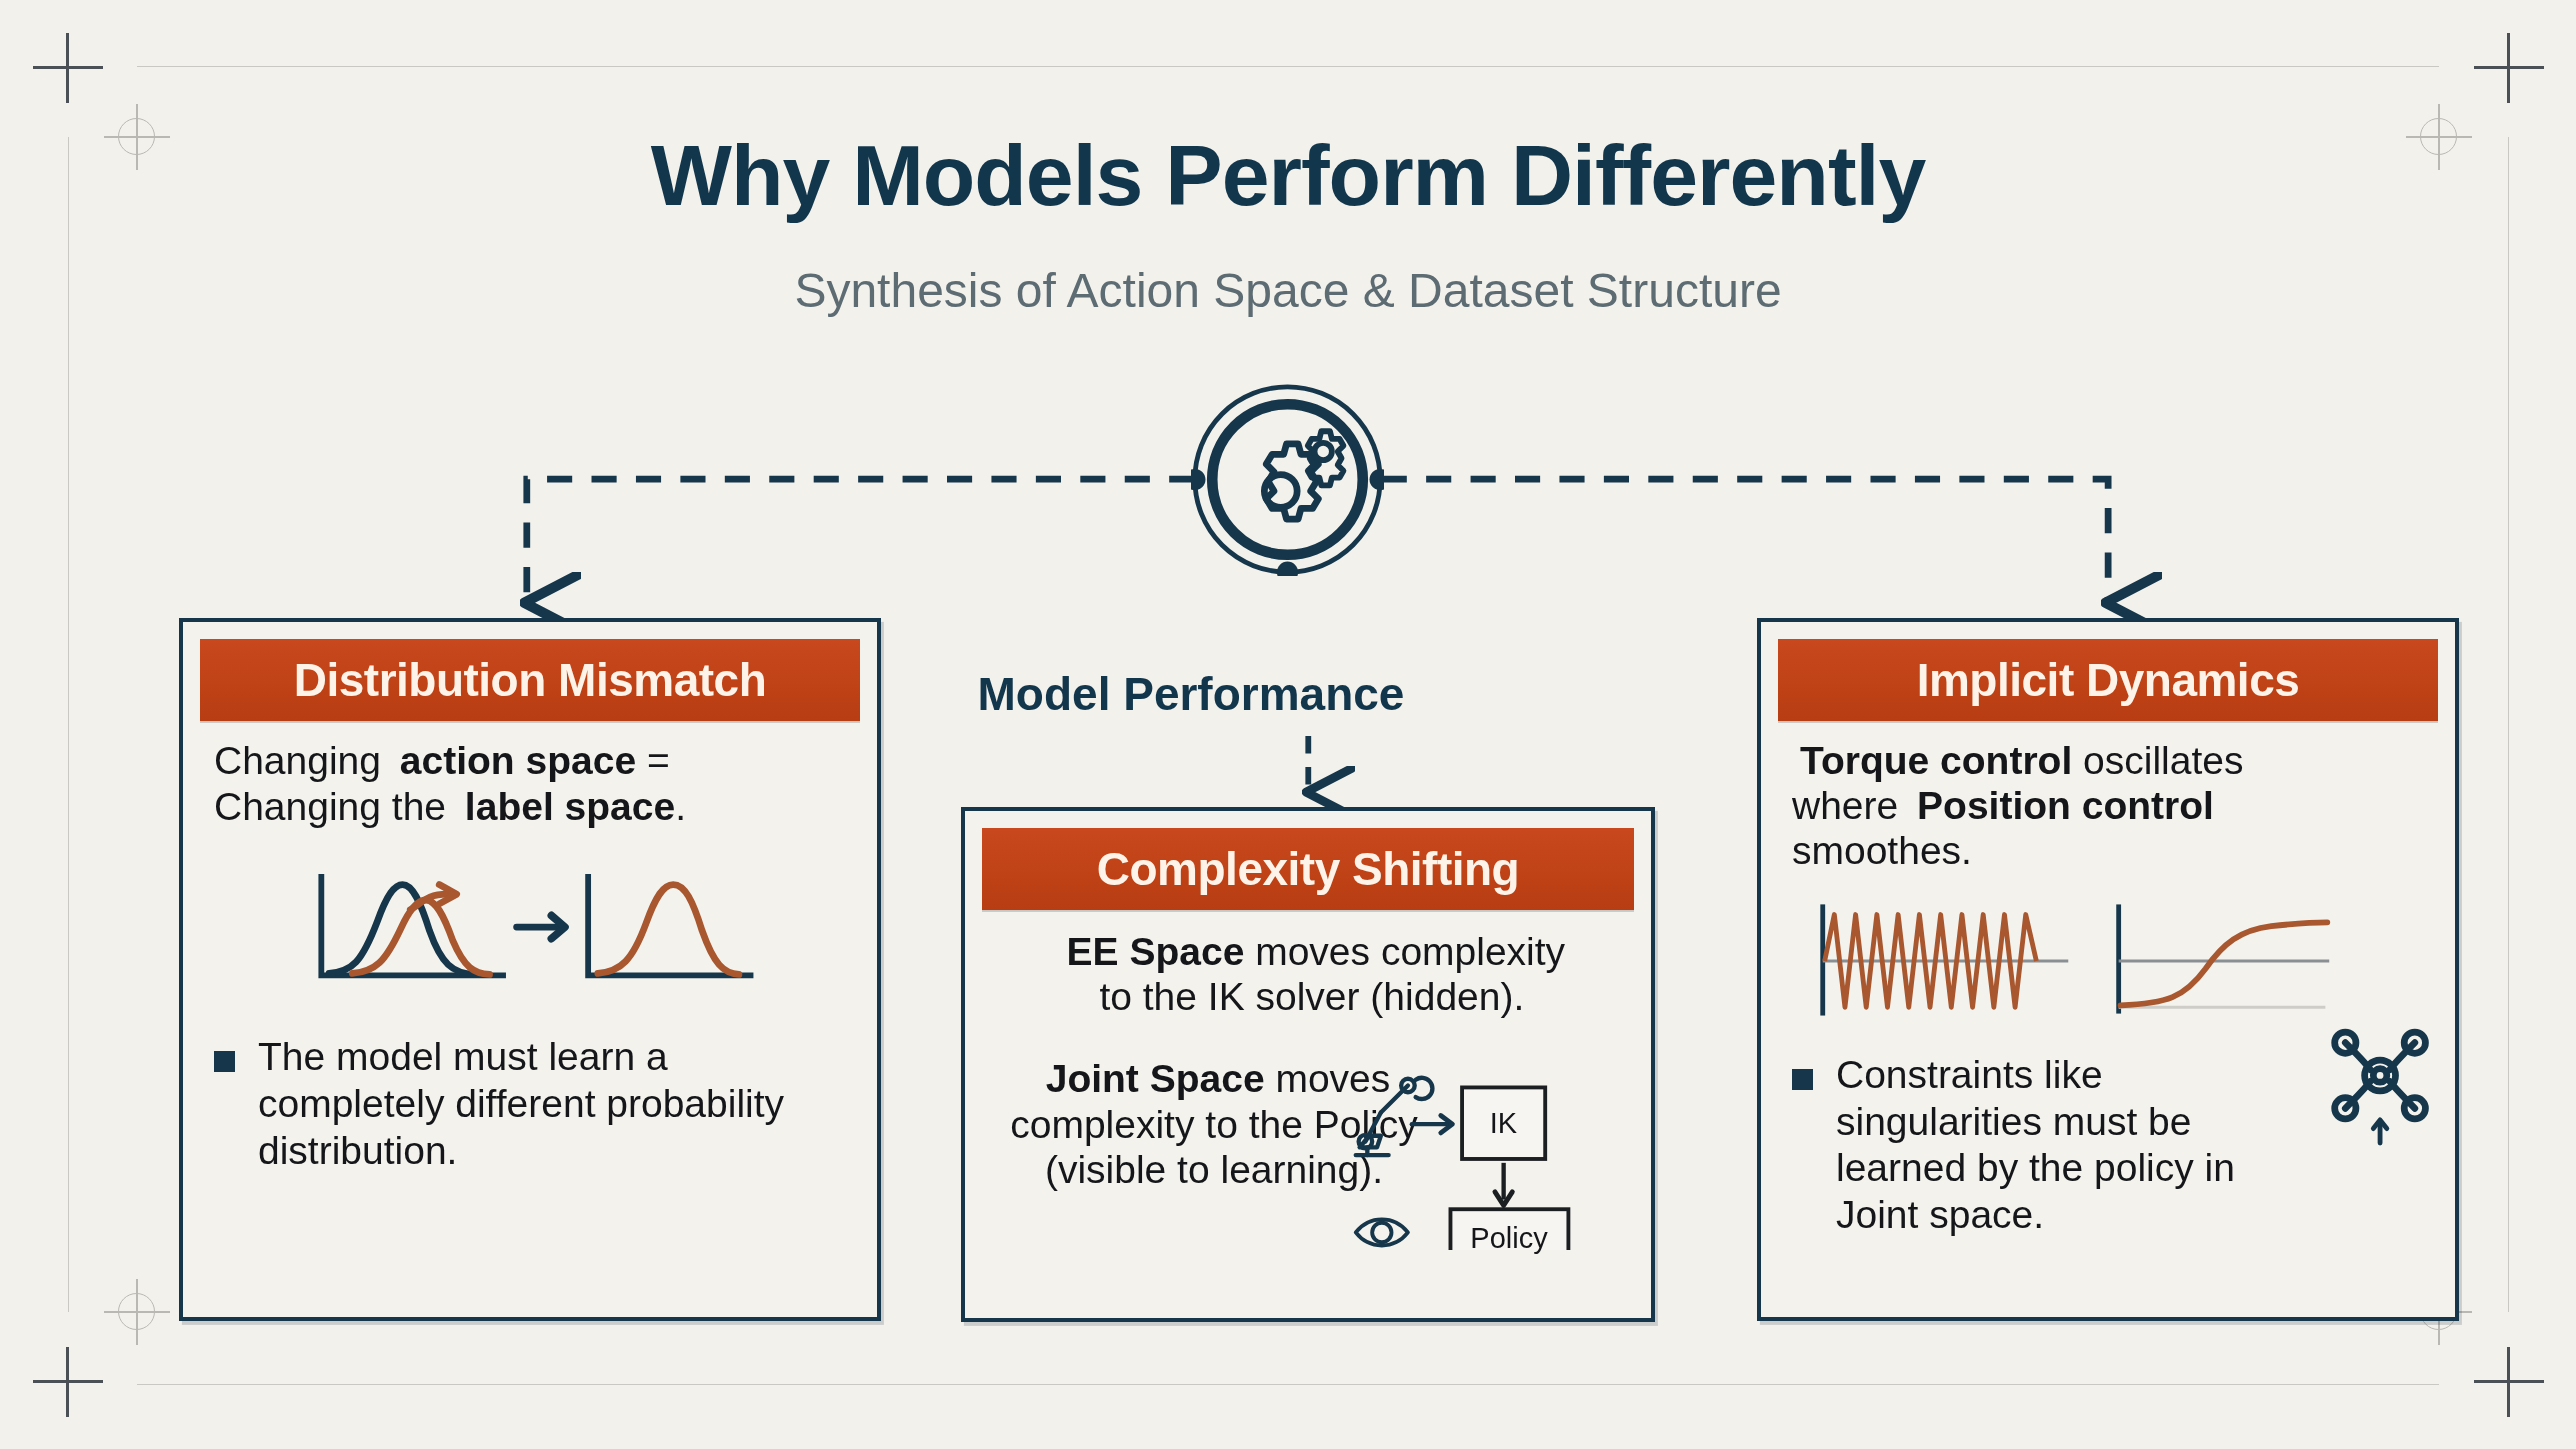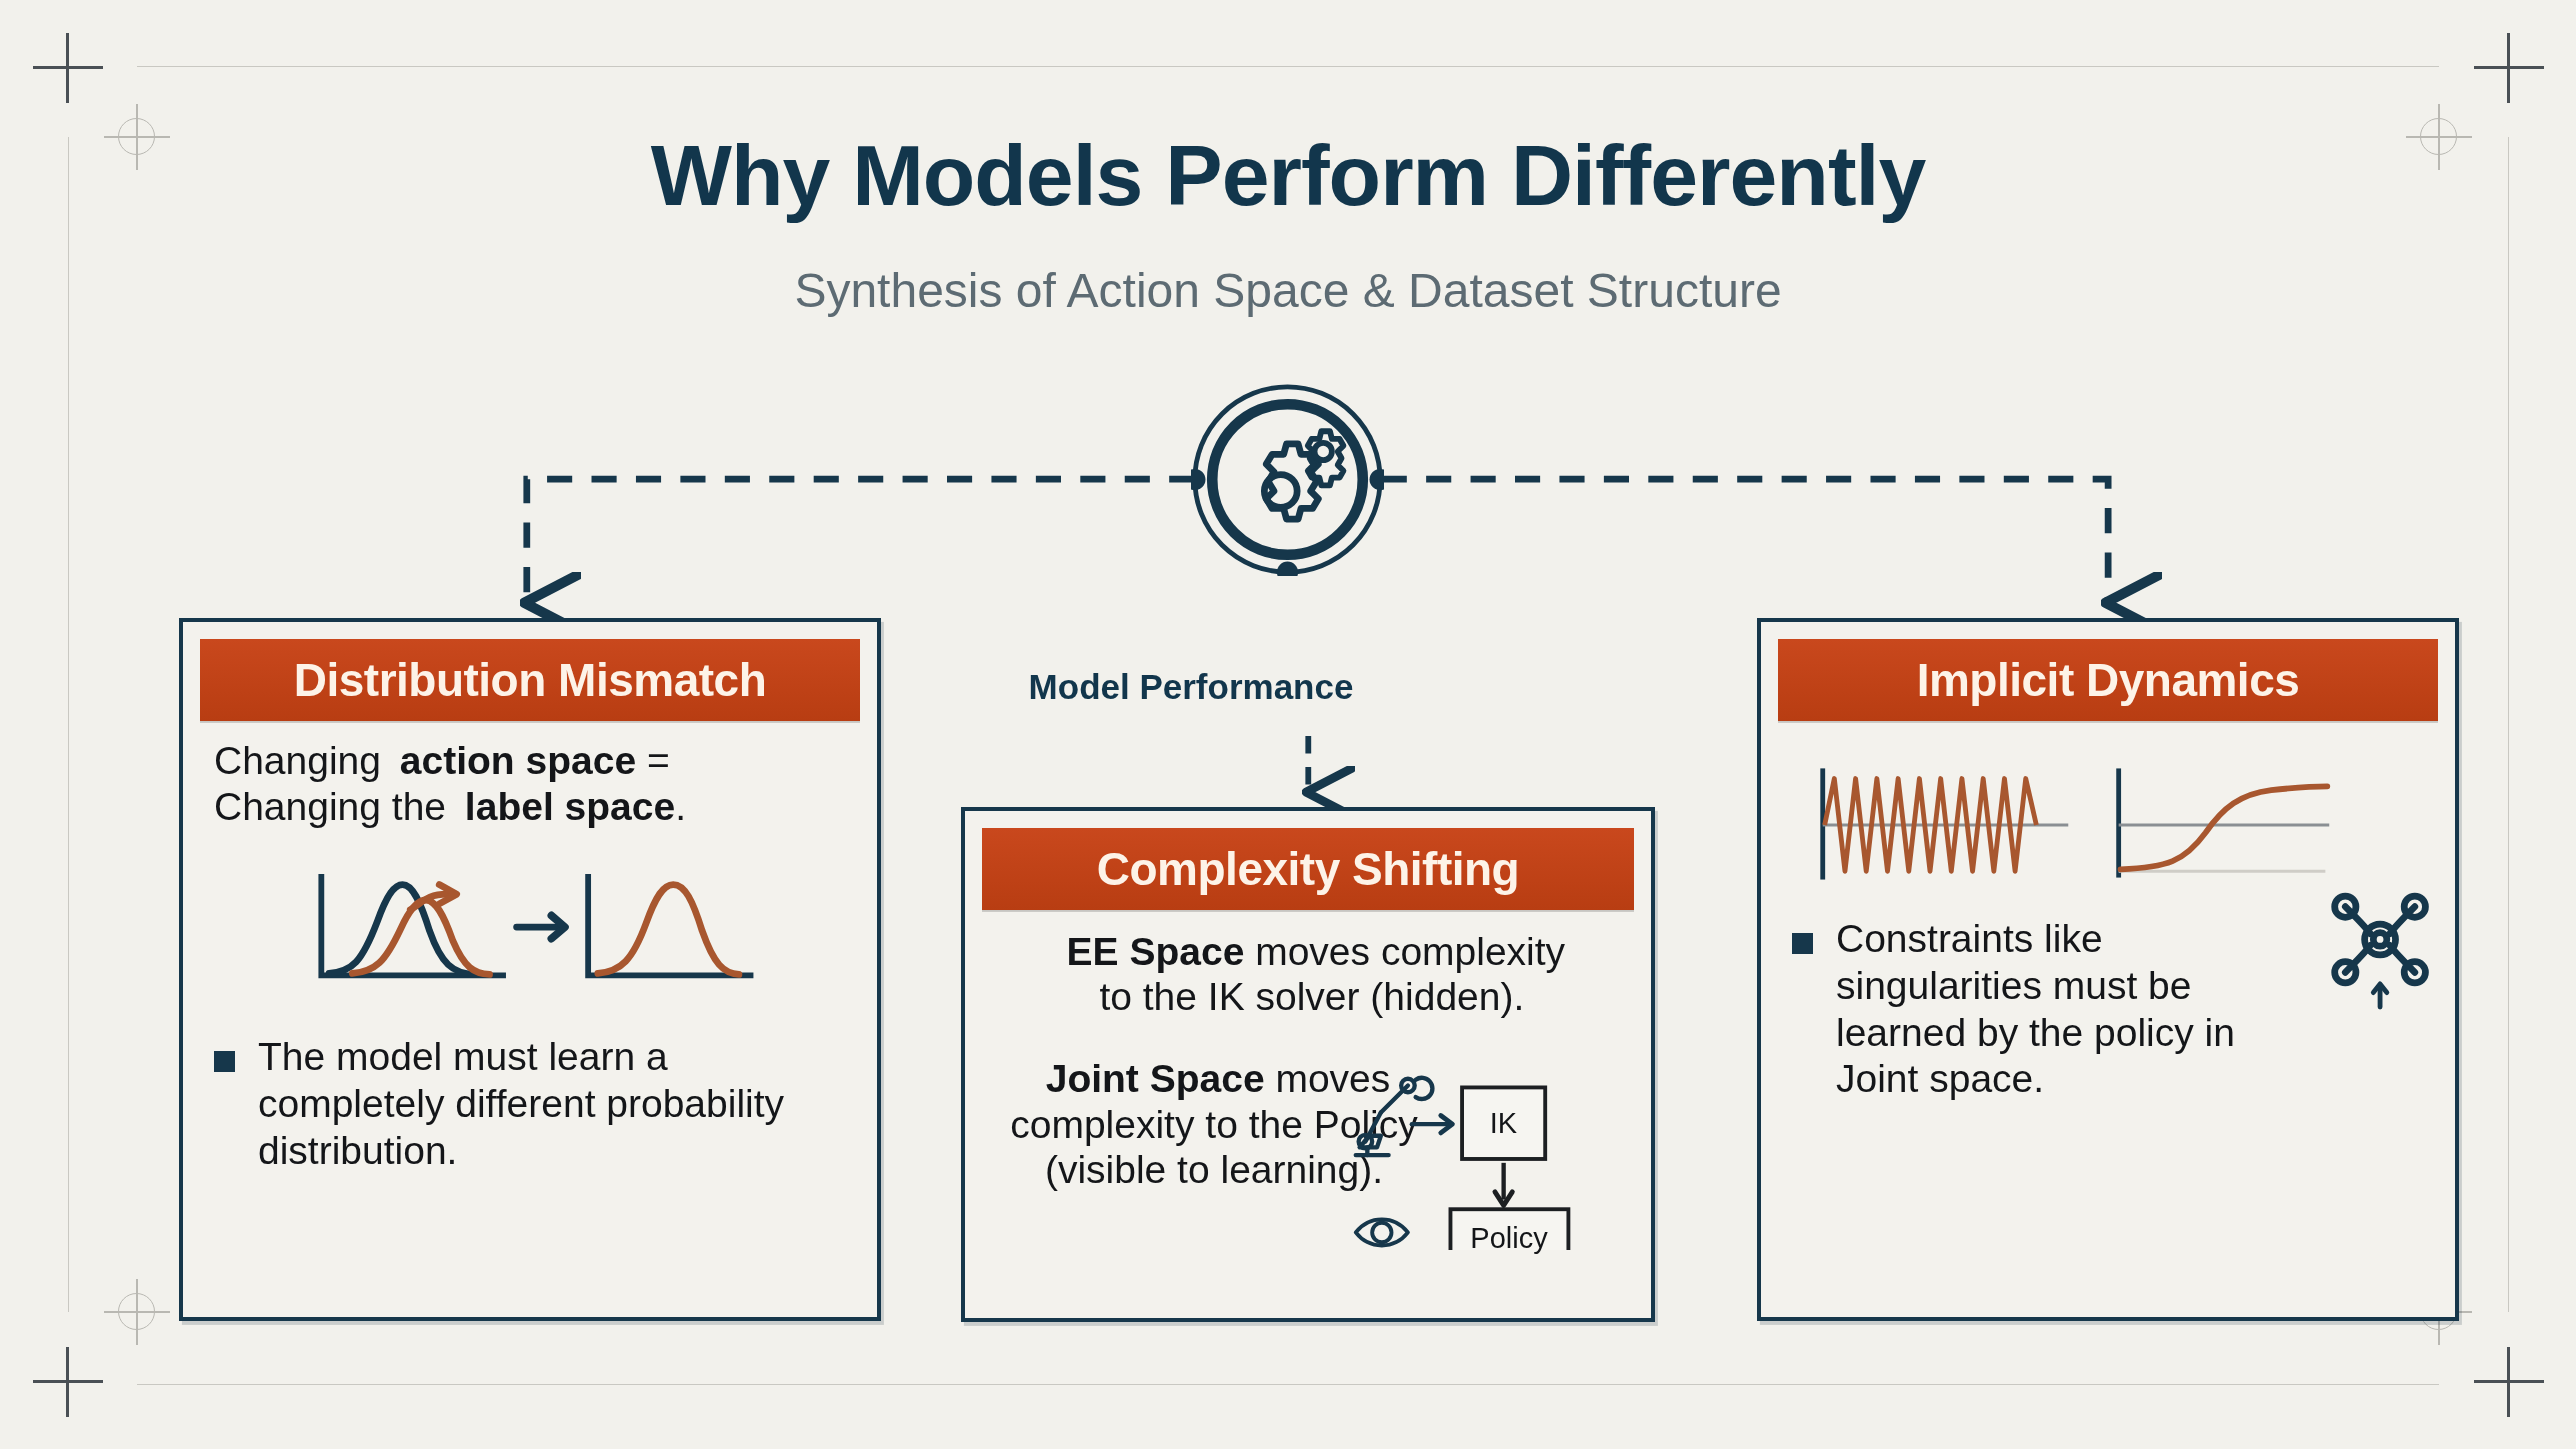--- a/index.html
+++ b/index.html
@@ -40,21 +40,21 @@
     font-size:48px;font-weight:400;
     color:#5d6b73;
     white-space:nowrap;
   }
 
   
   .hub{position:absolute;left:1191px;top:383px;width:193px;height:193px;}
 
   .hublabel{
     position:absolute;left:966px;top:667px;width:450px;
-    text-align:center;font-size:35px;font-weight:bold;color:#12364c;
+    text-align:center;font-size:46px;font-weight:bold;color:#12364c;
     white-space:nowrap;
   }
 
   
   .connectors{position:absolute;left:0;top:0;width:2576px;height:1449px;
     pointer-events:none;}
 
   
   .panel{
     position:absolute;
@@ -259,20 +259,21 @@
         <div class="ikbox" style="position:absolute;left:114px;top:21px;width:83px;height:72px;border:none;background:none;">IK</div>
         <div class="ikbox" style="position:absolute;left:102px;top:143px;width:118px;height:58px;border:none;background:none;">Policy</div>
       </div>
     </div>
   </div>
 
   <div class="panel panel-right">
     <div class="phead">Implicit Dynamics</div>
     <div class="pbody">
 
+      <div class="ptext tight"><b>Torque control</b> oscillates<br>where <b>Position control</b><br>smoothes.</div>
 
       <div class="iconrow" style="margin-top:27px;justify-content:flex-start;gap:33px;padding-left:23px;">
 
         <svg width="261" height="116" viewBox="0 0 270 120" xmlns="http://www.w3.org/2000/svg">
           <path d="M8,6 L8,116" stroke="#16374b" stroke-width="5" stroke-linecap="square"></path>
           <path d="M8,62 L262,62" stroke="#8a8f93" stroke-width="3"></path>
           <path d="M10,62 L20,14 L31,110 L42,14 L53,110 L64,14 L75,110 L86,14 L97,110
                    L108,14 L119,110 L130,14 L141,110 L152,14 L163,110 L174,14 L185,110
                    L196,14 L207,110 L218,14 L229,62" fill="none" stroke="#a8572f" stroke-width="5" stroke-linejoin="round"></path>
         </svg>

